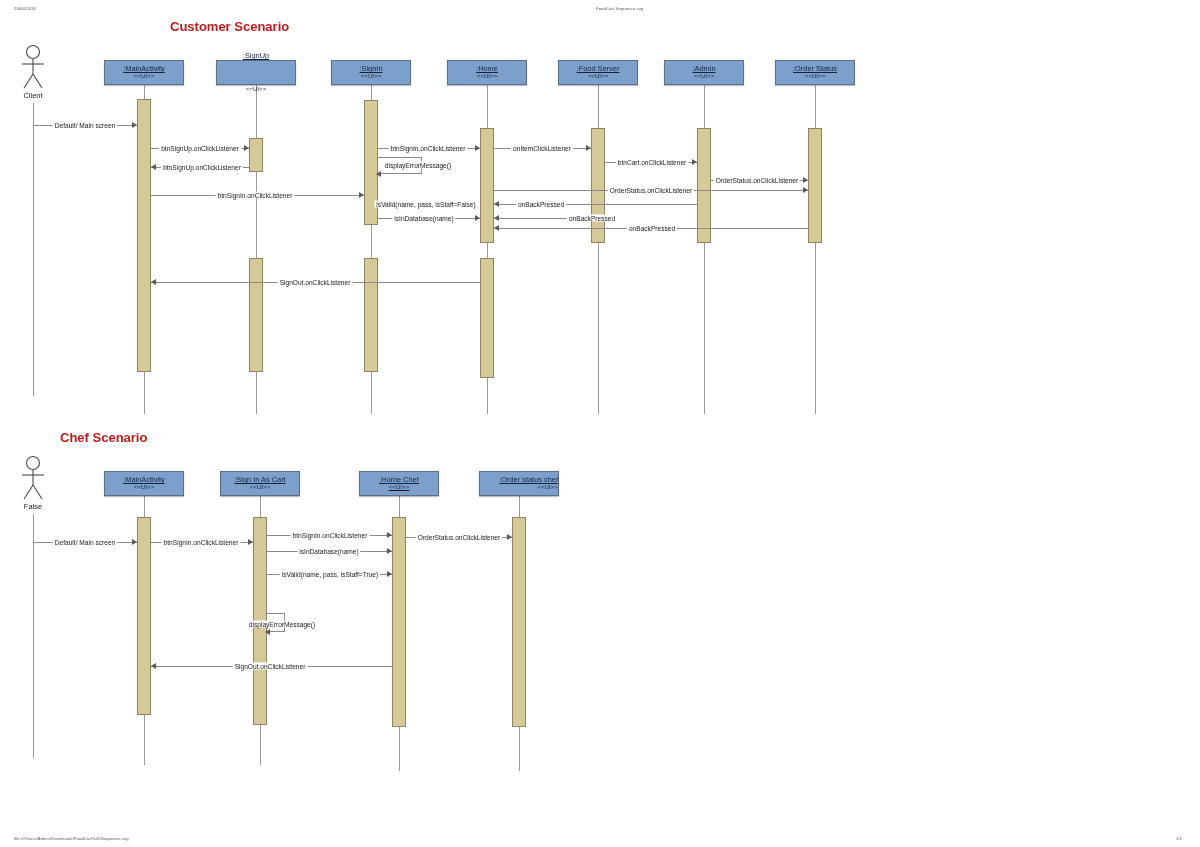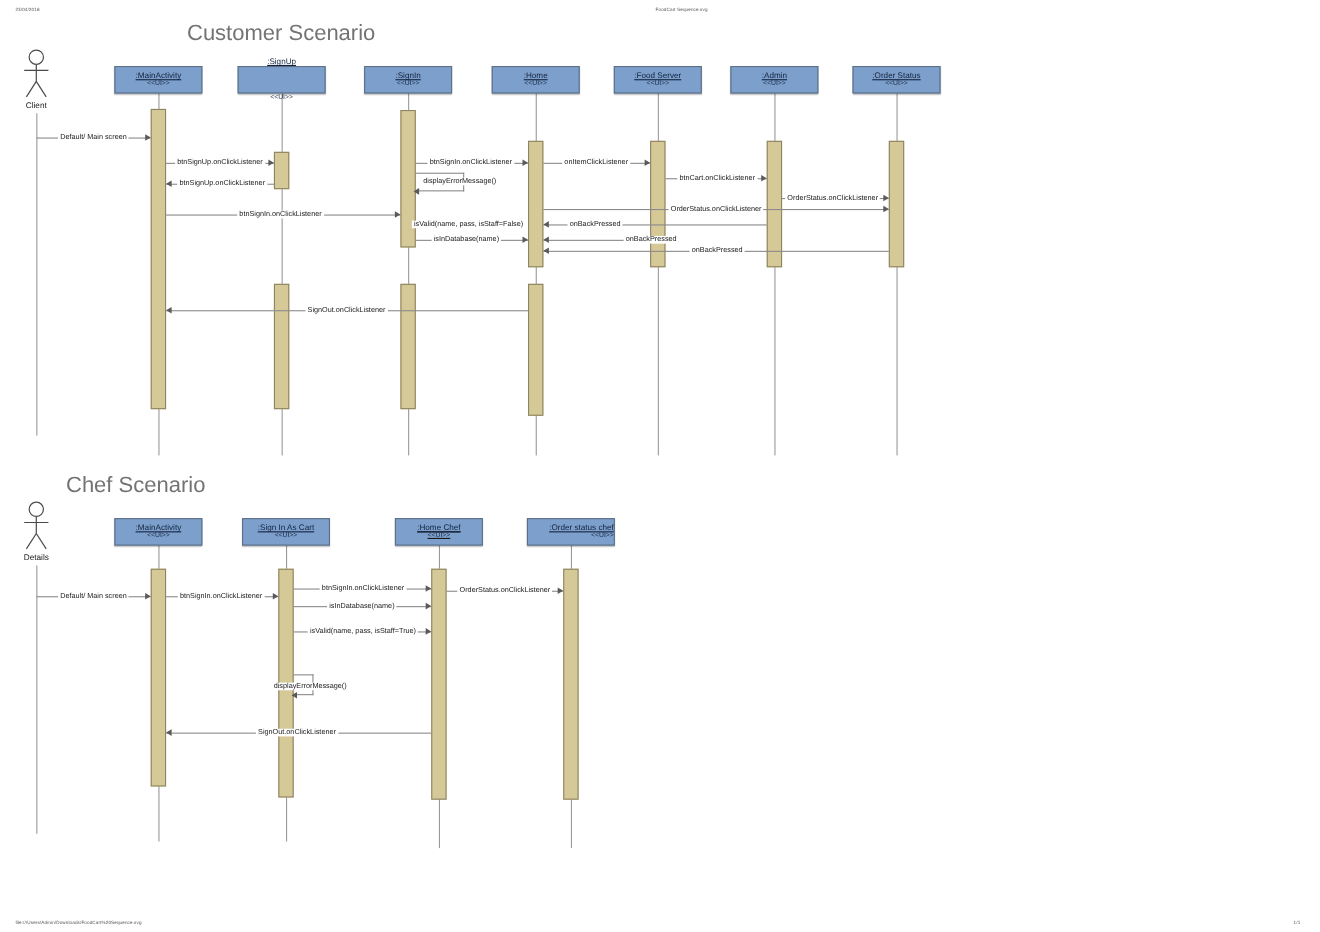--- a/index.html
+++ b/index.html
@@ -10,21 +10,21 @@
 
   
   .hdr-left,.hdr-center,.ftr-left,.ftr-right{
     position:absolute;font-size:4.2px;color:#555;letter-spacing:.1px;white-space:nowrap;}
   .hdr-left{left:14px;top:6px;}
   .hdr-center{left:596px;top:6px;}
   .ftr-left{left:14px;top:836px;}
   .ftr-right{left:1176px;top:836px;}
 
   
-  .sect-title{position:absolute;font-size:20px;font-weight:normal;color:#737373;white-space:nowrap;}
+  .sect-title{position:absolute;font-size:13px;font-weight:bold;color:#b91c1c;white-space:nowrap;}
 
   
   .actor{position:absolute;}
   .actor svg{display:block;}
   .actor-label{position:absolute;font-size:7.5px;color:#222;text-align:center;white-space:nowrap;
                transform:translateX(-50%);}
 
   
   .ll-box{position:absolute;box-sizing:border-box;background:#7d9fcb;border:1px solid #5d6f85;
           box-shadow:0 1px 1px rgba(0,0,0,.25);display:flex;flex-direction:column;
@@ -188,21 +188,21 @@
 
   <div class="actor" style="left:18px;top:455px;">
     <svg width="30" height="46" viewBox="0 0 30 46">
       <circle cx="15" cy="8" r="6.5" fill="none" stroke="#4a4a4a" stroke-width="1.1"></circle>
       <line x1="15" y1="15" x2="15" y2="30" stroke="#4a4a4a" stroke-width="1.1"></line>
       <line x1="4" y1="20" x2="26" y2="20" stroke="#4a4a4a" stroke-width="1.1"></line>
       <line x1="15" y1="30" x2="6" y2="44" stroke="#4a4a4a" stroke-width="1.1"></line>
       <line x1="15" y1="30" x2="24" y2="44" stroke="#4a4a4a" stroke-width="1.1"></line>
     </svg>
   </div>
-  <div class="actor-label" style="left:33px;top:502px;">Details</div>
+  <div class="actor-label" style="left:33px;top:502px;">False</div>
   <div class="ll-stem" style="left:33px;top:514px;height:244px;"></div>
 
   <div class="ll-stem" style="left:144px;top:495px;height:270px;"></div>
   <div class="ll-stem" style="left:260px;top:495px;height:270px;"></div>
   <div class="ll-stem" style="left:399px;top:495px;height:276px;"></div>
   <div class="ll-stem" style="left:519px;top:495px;height:276px;"></div>
 
   <div class="ll-box" style="left:104px;top:471px;width:80px;height:25px;">
     <div class="ll-name">:MainActivity</div>
     <div class="ll-stereo">&lt;&lt;UI&gt;&gt;</div>

